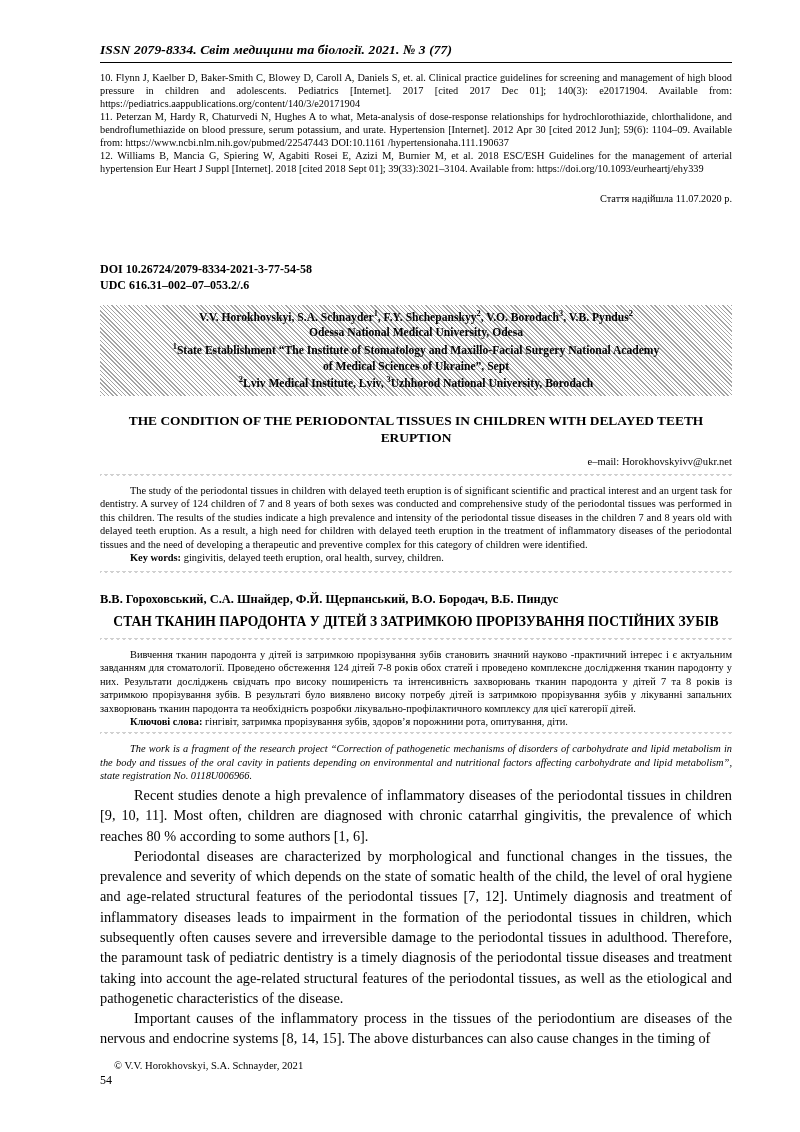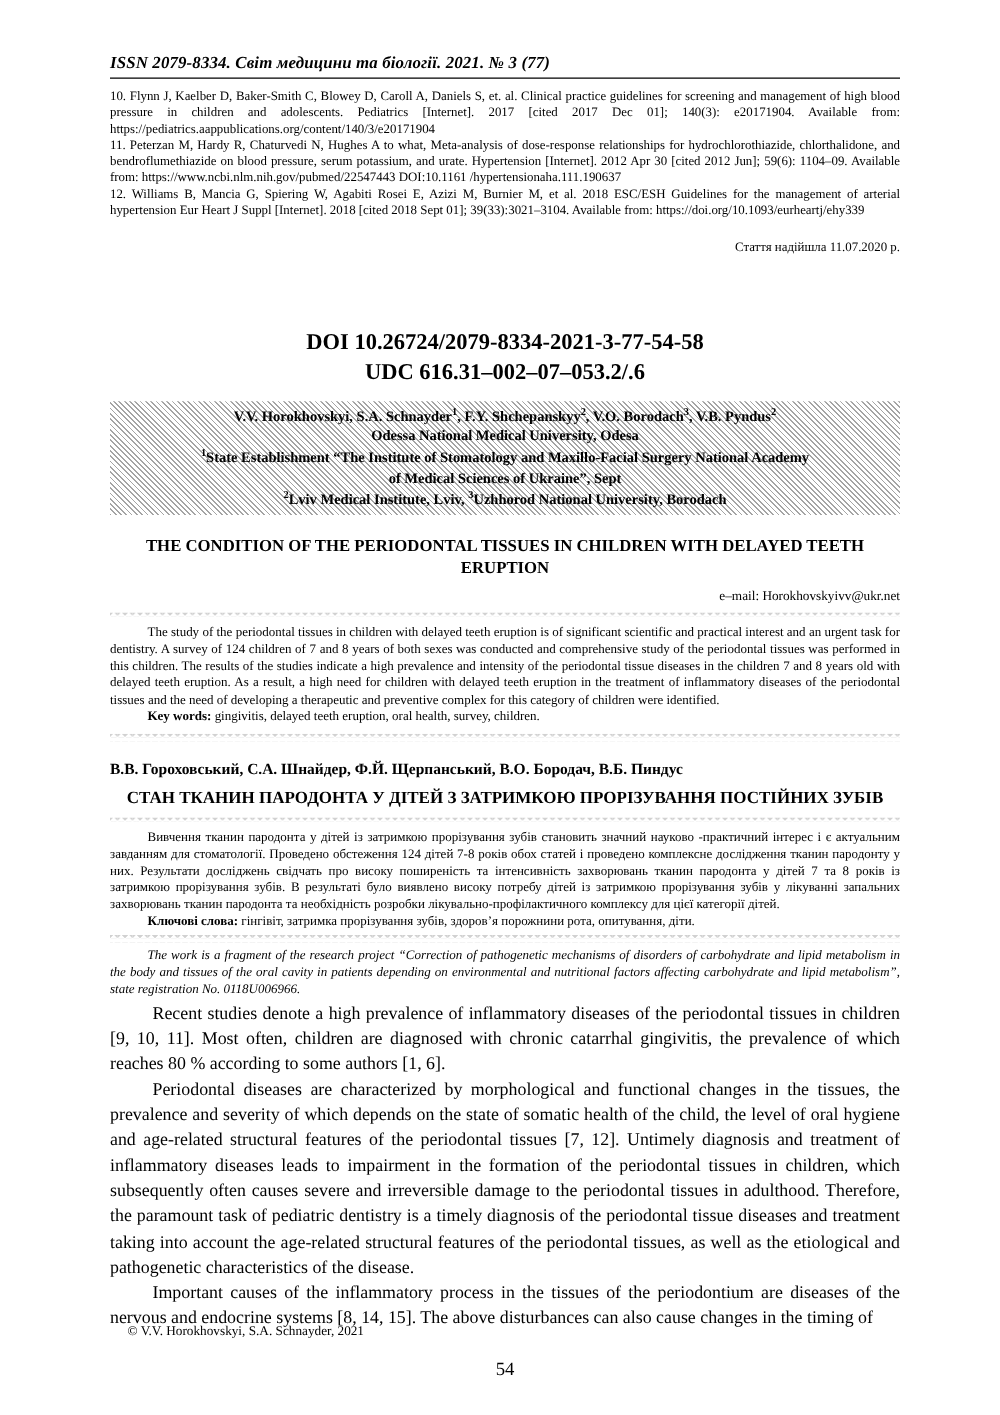--- a/index.html
+++ b/index.html
@@ -10,21 +10,21 @@
   body {
     width: 800px;
     height: 1132px;
     position: relative;
     font-family: "Liberation Serif", "DejaVu Serif", serif;
     color: #000000;
     overflow: hidden;
   }
   .page {
     position: absolute;
-    left: 4px; top: 0;
+    left: 16px; top: 0;
     width: 684px;
     height: 1132px;
     padding: 0;
   }
   .content {
     position: absolute;
     left: 84px;
     top: 42px;
     width: 632px;
   }
@@ -52,24 +52,23 @@
   }
   .received {
     font-size: 10.3px;
     text-align: right;
     margin-top: 17px;
   }
 
   
   .doi-block {
     margin-top: 58px;
-    font-size: 18px;
+    font-size: 12px;
     font-weight: bold;
     line-height: 1.33;
-    text-align: center;
   }
 
   
   .authors-band {
     margin-top: 11px;
     padding: 3px 6px 4px 6px;
     text-align: center;
     font-weight: bold;
     font-size: 11.6px;
     line-height: 1.36;
@@ -162,23 +161,23 @@
     left: 84px;
     top: 1060px;
     width: 632px;
   }
   .copyright {
     font-size: 10.6px;
     text-align: left;
     padding-left: 14px;
   }
   .page-number {
-    text-align: center;
-    font-size: 15px;
-    margin-top: 17px;
+    text-align: left;
+    font-size: 12px;
+    margin-top: 2px;
   }
 </style>
 </head>
 <body>
 
 <div class="page">
   <div class="content">
 
     <div class="runhead">ISSN 2079-8334. Світ медицини та біології. 2021. № 3 (77)</div>
 

